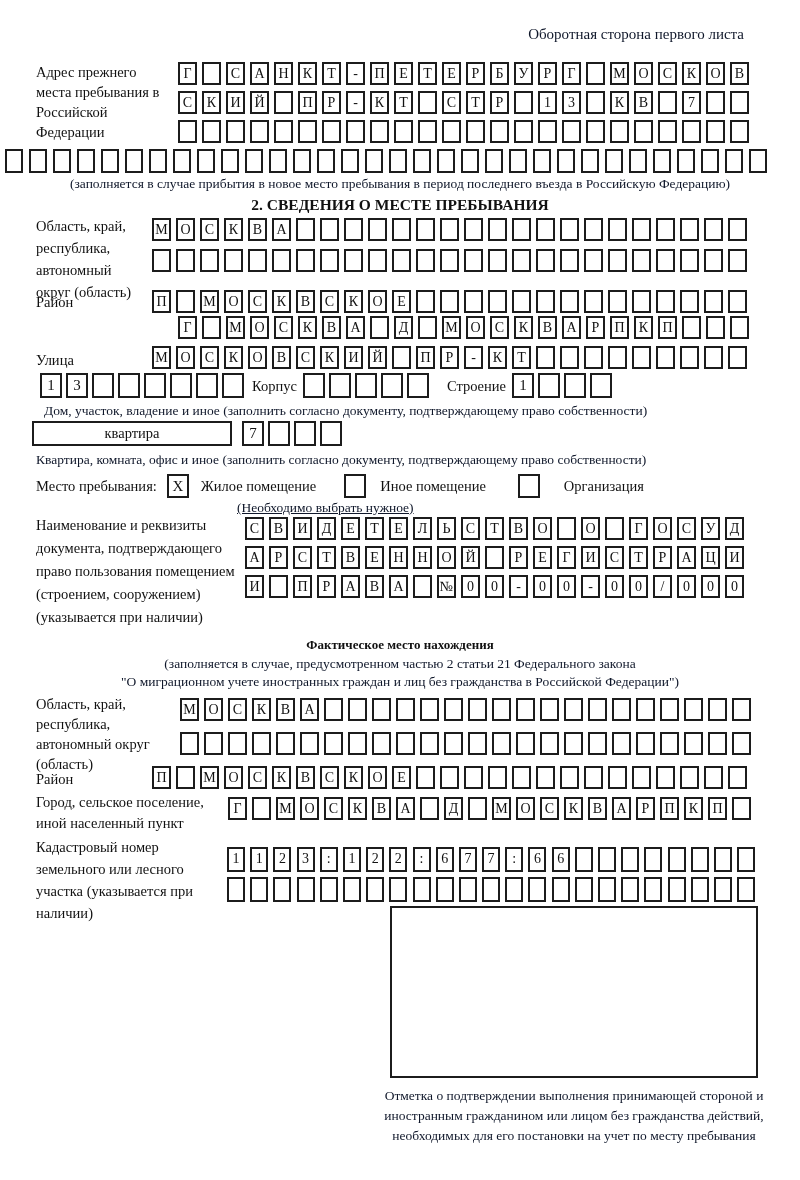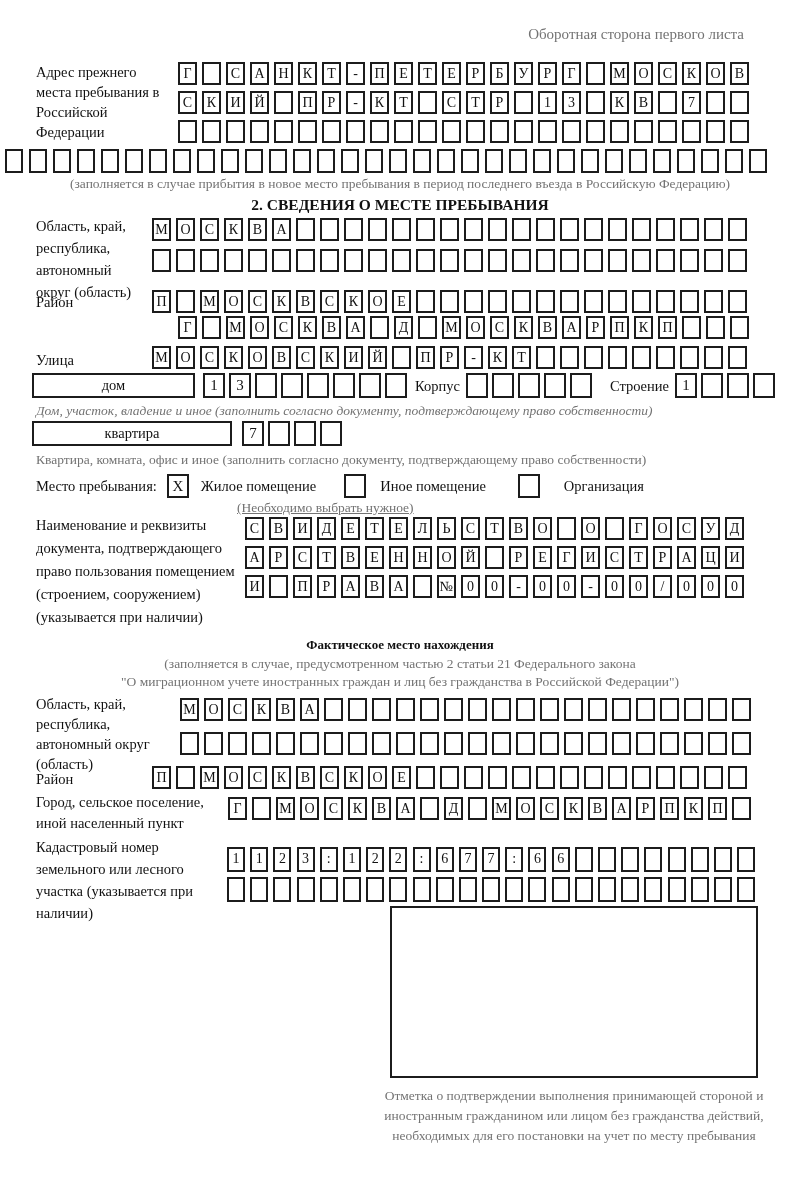--- a/index.html
+++ b/index.html
@@ -4,21 +4,21 @@
 <style>
   html,body{margin:0;padding:0;background:#e8e8e8;}
   .page{
     position:relative;width:800px;height:1180px;margin:0 auto;
     background:#ffffff;color:#111;
     font-family:"Liberation Serif","DejaVu Serif",serif;
     overflow:hidden;
   }
   .abs{position:absolute;}
   .lbl{font-size:14.5px;line-height:22px;color:#111;}
-  .cap{font-size:13.5px;color:#737373;}
+  .cap{font-size:13.5px;color:#0f172a;}
   .center{left:0;width:100%;text-align:center;}
   .bold{font-weight:bold;}
   
   .cells{display:flex;}
   .cells .cell{
     flex:0 0 auto;display:inline-block;box-sizing:border-box;
     width:19px;height:23px;margin-right:5px;
     border:2px solid #1c1c1c;background:#fff;
     text-align:center;font-size:14px;line-height:19px;color:#111;
     font-family:"Liberation Serif","DejaVu Serif",serif;
@@ -299,21 +299,20 @@
       <span class="cell"></span>
       <span class="cell"></span>
       <span class="cell"></span>
       <span class="cell"></span>
       <span class="cell"></span>
       <span class="cell"></span>
       <span class="cell"></span>
     </div>
 
   <div class="abs inline-row" style="left:32px;top:373px;">
-    <div class="widebox" style="width:163px;">дом</div>
     <div class="cells cells-lg" style="margin-left:8px;">
         <span class="cell">1</span>
         <span class="cell">3</span>
         <span class="cell"></span>
         <span class="cell"></span>
         <span class="cell"></span>
         <span class="cell"></span>
         <span class="cell"></span>
         <span class="cell"></span>
       </div>
@@ -326,21 +325,21 @@
         <span class="cell"></span>
       </div>
     <div class="lbl" style="margin-left:14px;margin-right:6px;">Строение</div>
     <div class="cells cells-lg">
         <span class="cell">1</span>
         <span class="cell"></span>
         <span class="cell"></span>
         <span class="cell"></span>
       </div>
   </div>
-  <div class="abs cap" style="left:36px;top:403px;font-style:italic;">Дом, участок, владение и иное (заполнить согласно документу, подтверждающему право собственности)</div>
+  <div class="abs cap" style="left:44px;top:403px;">Дом, участок, владение и иное (заполнить согласно документу, подтверждающему право собственности)</div>
 
   <div class="abs inline-row" style="left:32px;top:421px;">
     <div class="widebox" style="width:200px;">квартира</div>
     <div class="cells cells-lg" style="margin-left:10px;">
         <span class="cell">7</span>
         <span class="cell"></span>
         <span class="cell"></span>
         <span class="cell"></span>
       </div>
   </div>

